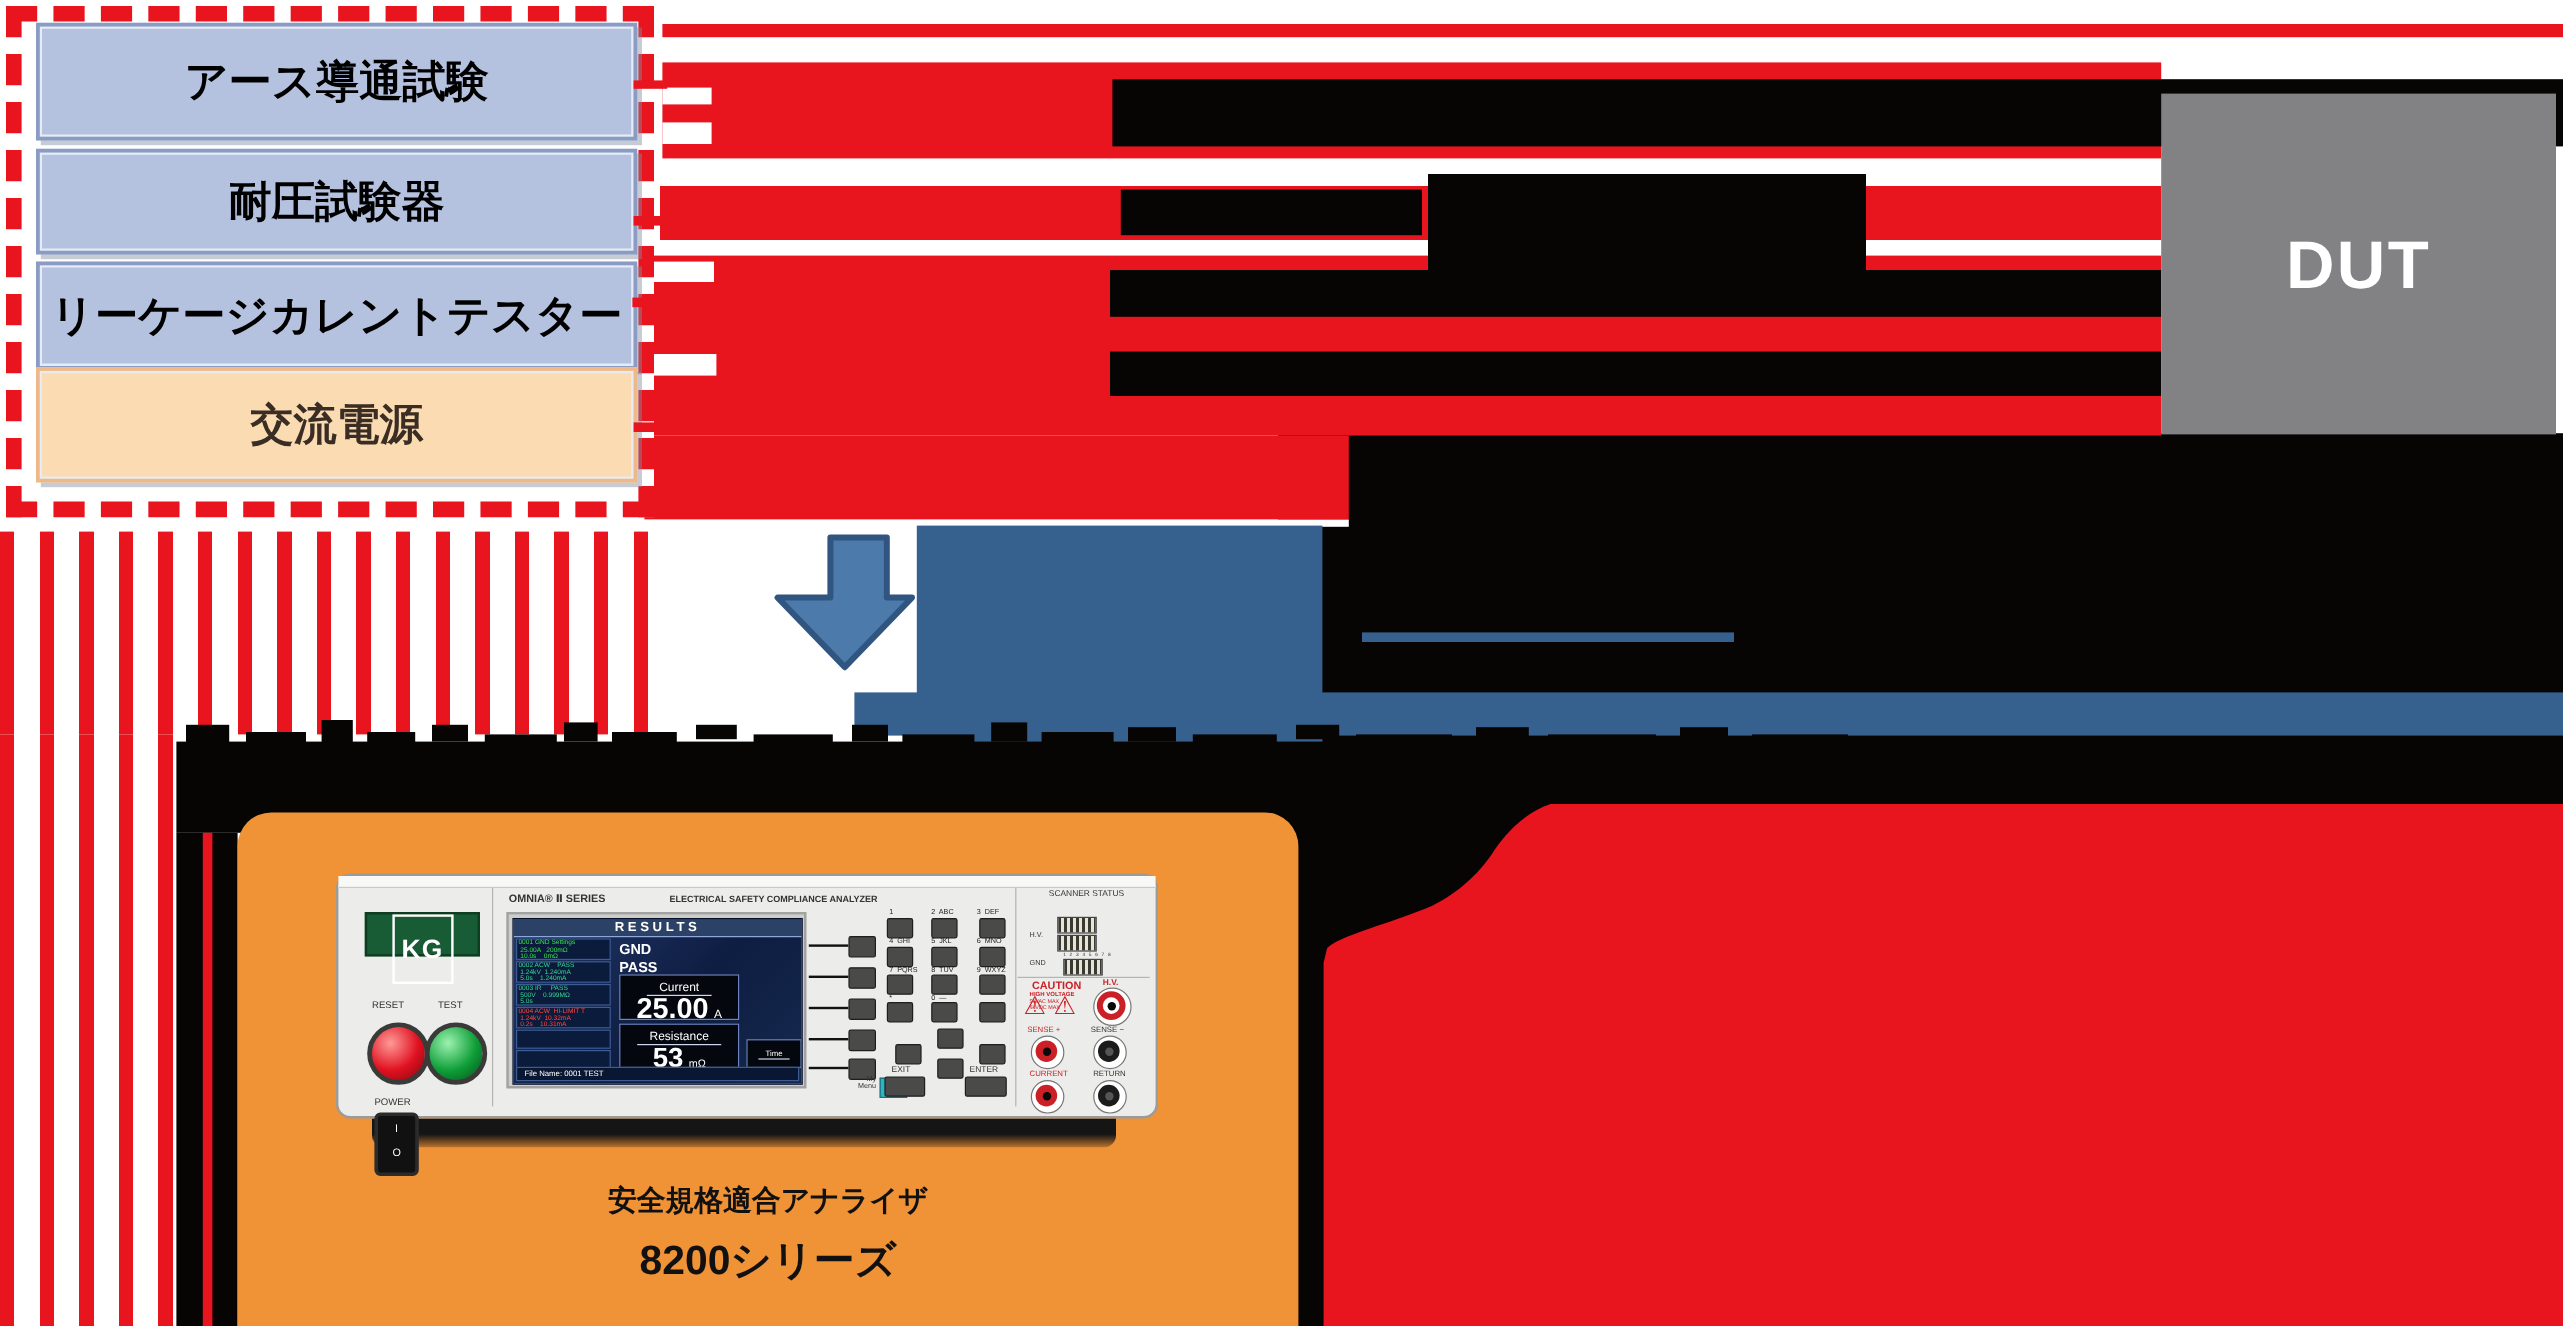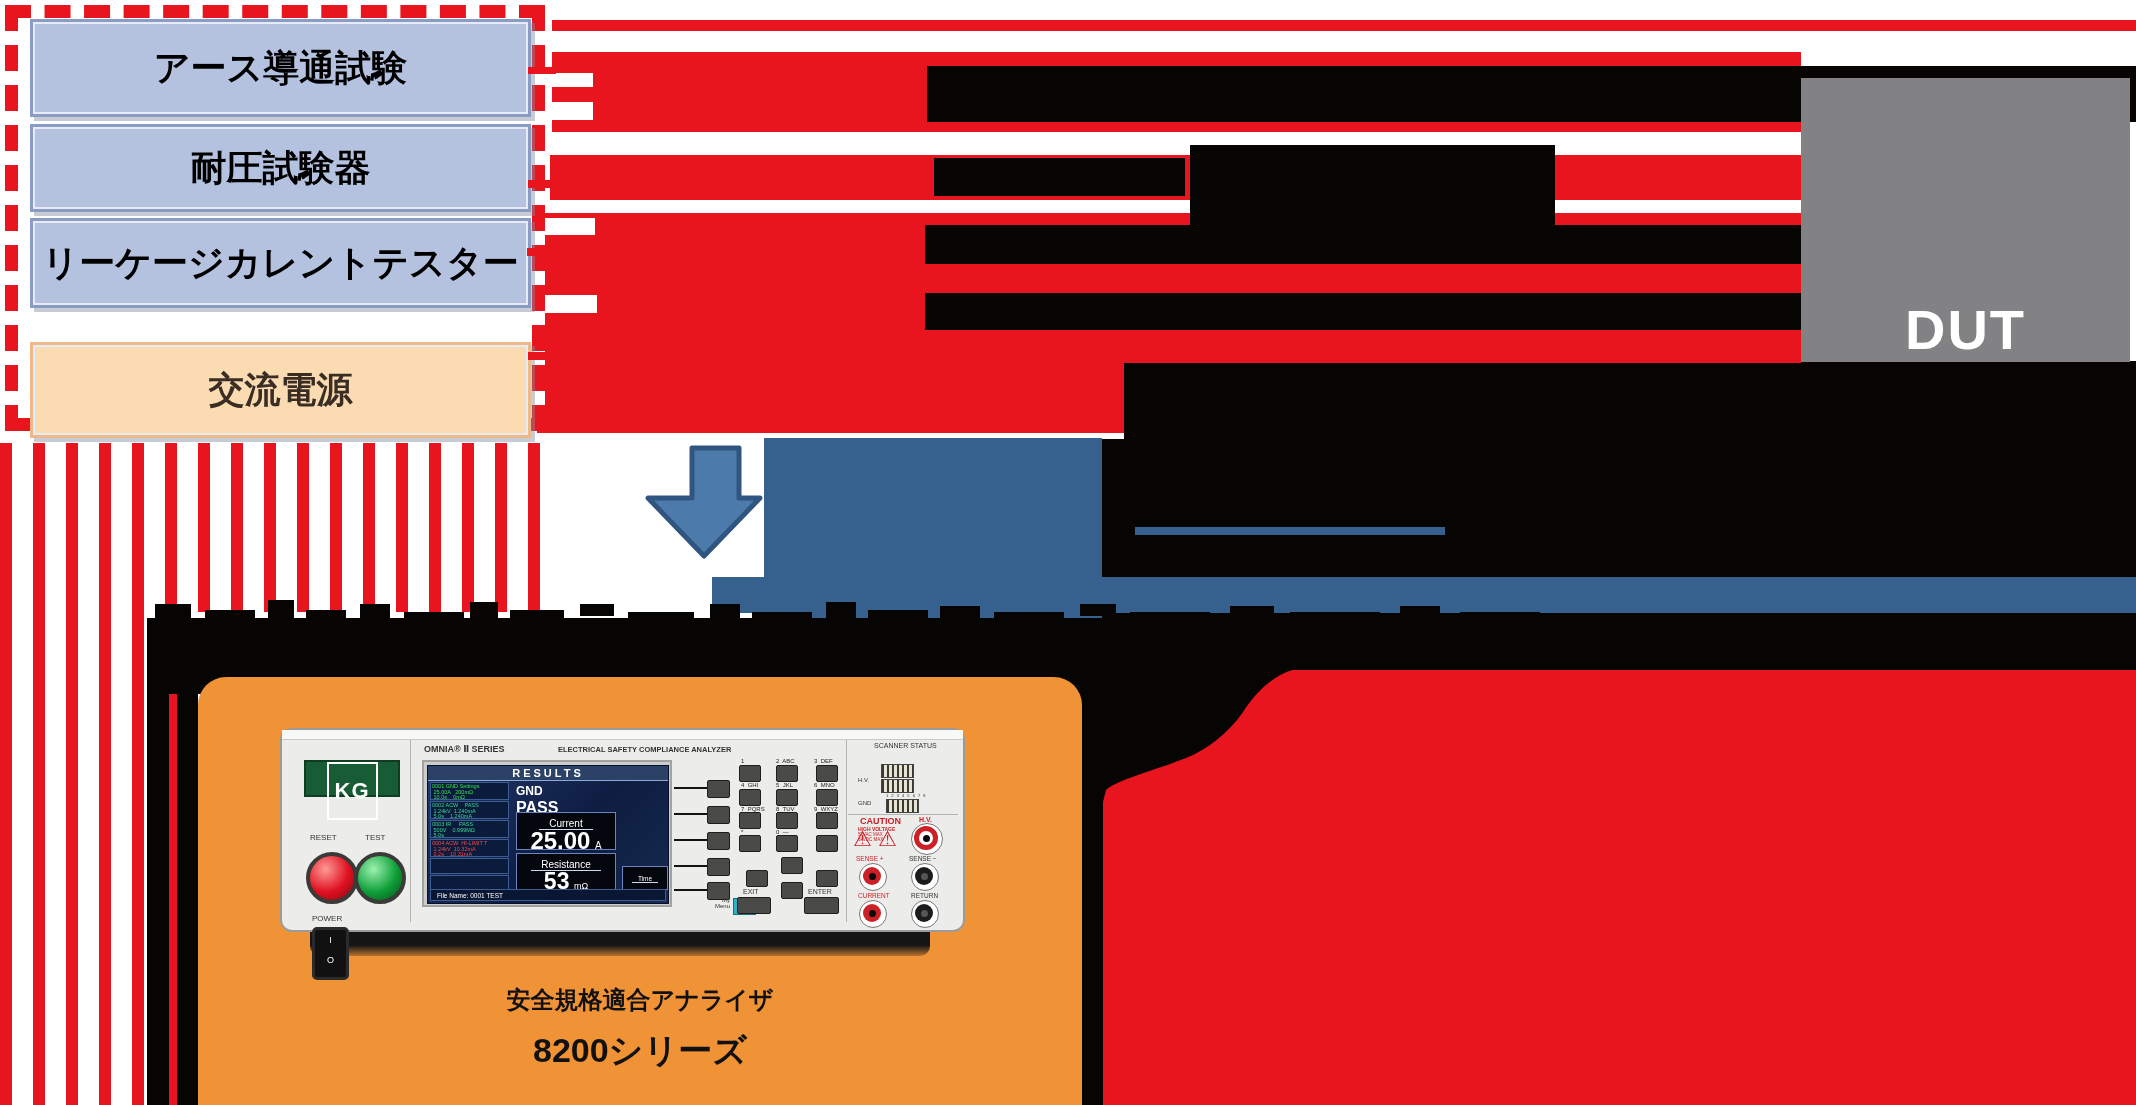--- a/index.html
+++ b/index.html
@@ -11,21 +11,21 @@
   
   .dashframe{left:5px;top:5px;width:514px;height:400px;border:13px dashed #e8141e;background:#fff;z-index:2;}
   .tbox{left:30px;width:495px;border:3px solid #8a9cc4;background:#b5c2df;z-index:3;
         box-shadow:4px 4px 0 rgba(130,140,160,.45), inset 0 0 0 2px #e6ebf5;
         display:flex;align-items:center;justify-content:center;
         font-size:36px;font-weight:bold;color:#000000;}
   .tbox.orange{background:#fbdcb2;border-color:#eeb888;color:#3a2d24;}
   .stub{background:#e8141e;z-index:3;}
   
   .dut{left:1801px;top:78px;width:329px;height:284px;background:#828285;z-index:3;
-       display:flex;align-items:flex-end;justify-content:center;
+       display:flex;align-items:center;justify-content:center;
        font-size:56px;font-weight:bold;color:#fff;letter-spacing:2px;}
   
   .opanel{left:198px;top:677px;width:884px;height:428px;background:#f09236;border-radius:28px 28px 0 0;z-index:4;}
   
   .cap1{left:200px;top:984px;width:880px;text-align:center;font-size:24px;font-weight:bold;color:#111;z-index:6;}
   .cap2{left:200px;top:1028px;width:880px;text-align:center;font-size:34px;font-weight:bold;color:#111;z-index:6;}
   
   .case{left:280px;top:728px;width:685px;height:204px;background:#ececea;border:2px solid #9b9b99;
         border-radius:12px;z-index:5;box-sizing:border-box;}
   .case .bevel{position:absolute;left:0;top:0;width:100%;height:9px;background:#f8f8f6;border-bottom:1px solid #c9c9c7;}
@@ -138,21 +138,21 @@
   <div class="abs dashframe"></div>
   <div class="abs tbox" style="top:19px;height:92px;">
     <span>アース導通試験</span>
   </div>
   <div class="abs tbox" style="top:124px;height:82px;">
     <span>耐圧試験器</span>
   </div>
   <div class="abs tbox" style="top:218px;height:84px;">
     <span>リーケージカレントテスター</span>
   </div>
-  <div class="abs tbox orange" style="top:342px;height:90px;">
+  <div class="abs tbox orange" style="top:306px;height:90px;">
     <span>交流電源</span>
   </div>
 
   <div class="abs stub" style="left:528px;top:67px;width:28px;height:7px;"></div>
   <div class="abs stub" style="left:528px;top:180px;width:28px;height:8px;"></div>
   <div class="abs stub" style="left:527px;top:248px;width:28px;height:8px;"></div>
   <div class="abs stub" style="left:528px;top:352px;width:27px;height:8px;"></div>
 
   <div class="abs dut">
     <span>DUT</span>
@@ -188,21 +188,21 @@
         <div class="schead">RESULTS</div>
 
         <div class="srow" style="top:16px;height:18px;color:#35e24b;"><span>0001 GND Settings</span><br><span> 25.00A   200mΩ</span><br><span> 10.0s    0mΩ</span></div>
         <div class="srow" style="top:35px;height:18px;color:#35d98f;"><span>0002 ACW    PASS</span><br><span> 1.24kV  1.240mA</span><br><span> 5.0s    1.240mA</span></div>
         <div class="srow" style="top:54px;height:18px;color:#35d98f;"><span>0003 IR     PASS</span><br><span> 500V    0.999MΩ</span><br><span> 5.0s</span></div>
         <div class="srow" style="top:73px;height:18px;color:#ff4747;"><span>0004 ACW  HI-LIMIT T</span><br><span> 1.24kV  10.32mA</span><br><span> 0.2s    10.31mA</span></div>
         <div class="srow" style="top:92px;height:16px;"></div>
         <div class="srow" style="top:109px;height:17px;"></div>
 
         <div class="abs" style="left:88px;top:18px;font-size:12px;font-weight:bold;">GND</div>
-        <div class="abs" style="left:88px;top:33px;font-size:16px;font-weight:bold;">PASS</div>
+        <div class="abs" style="left:88px;top:33px;font-size:12px;font-weight:bold;">PASS</div>
 
         <div class="vbox" style="left:88px;top:46px;width:100px;height:38px;">
           <span class="vlabel">Current</span><br>
           <span style="font-size:24px;font-weight:bold;line-height:20px;">25.00</span>
           <span style="font-size:10px;">A</span>
         </div>
 
         <div class="vbox" style="left:88px;top:87px;width:100px;height:37px;">
           <span class="vlabel">Resistance</span><br>
           <span style="font-size:23px;font-weight:bold;line-height:18px;">53</span>

